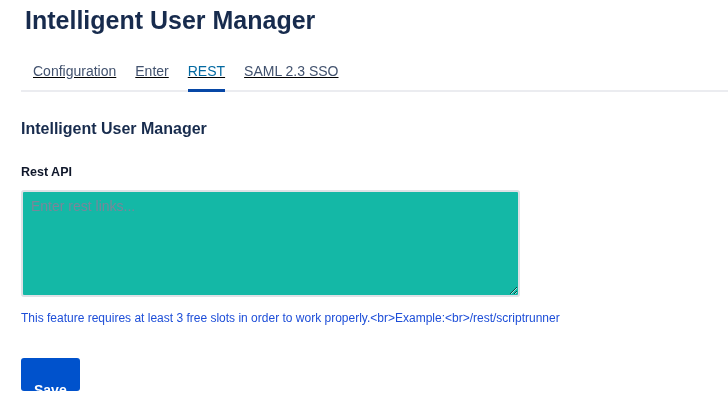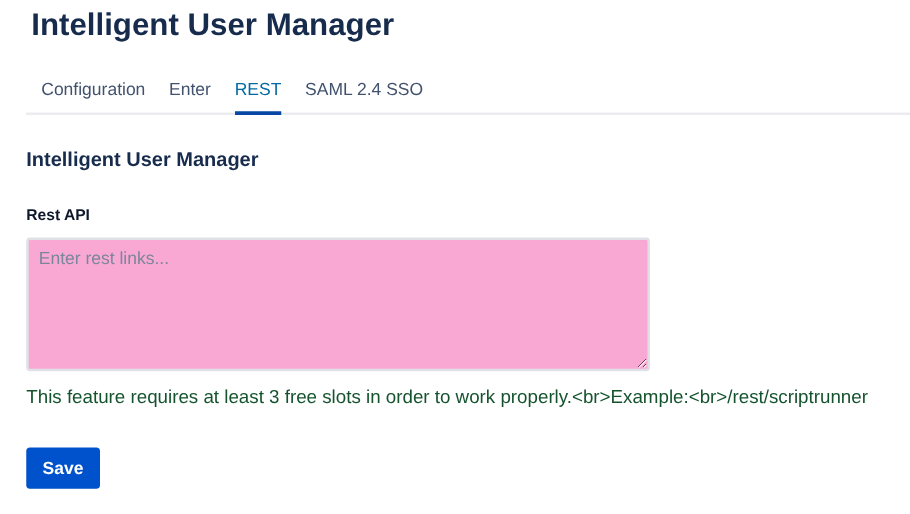--- a/index.html
+++ b/index.html
@@ -20,20 +20,21 @@
     line-height: 32px;
     font-weight: 700;
     color: #172B4D;
     letter-spacing: 0;
   }
   .tab-bar {
     display: flex;
     align-items: flex-end;
     margin-top: 27px;
     border-bottom: 2px solid #EBECF0;
+    text-decoration: underline;
   }
   .tab {
     font-size: 14px;
     line-height: 16px;
     color: #42526E;
     padding-bottom: 11px;
     margin-right: 19px;
     position: relative;
     cursor: pointer;
     text-decoration: none;
@@ -61,44 +62,44 @@
     font-size: 12.5px;
     line-height: 15px;
     font-weight: 600;
     color: #0f172a;
   }
   .rest-textarea {
     display: block;
     margin-top: 10px;
     width: 499px;
     height: 107px;
-    background: #f9a8d4;
+    background: #14b8a6;
     border: 2px solid #DFE1E6;
     border-radius: 3px;
     padding: 6px 8px;
     font-family: "Liberation Sans", sans-serif;
     font-size: 14px;
     color: #172B4D;
     resize: both;
     outline: none;
   }
   .rest-textarea::placeholder { color: #7A869A; opacity: 1; }
   .help-text {
     margin-top: 14px;
     width: 510px;
-    font-size: 15px;
+    font-size: 12px;
     line-height: 14px;
-    color: #14532d;
+    color: #1d4ed8;
     white-space: nowrap;
   }
   .save-button {
     display: inline-block;
     margin-top: 33px;
     height: 33px;
-    padding: 0 13px;
+    padding: 16px 13px;
     background: #0052CC;
     border: none;
     border-radius: 3px;
     color: #FFFFFF;
     font-family: "Liberation Sans", sans-serif;
     font-size: 14px;
     font-weight: 700;
     line-height: 33px;
     cursor: pointer;
   }
@@ -107,21 +108,21 @@
 <body>
 
 <div class="page">
 
   <h1 class="page-title">Intelligent User Manager</h1>
 
   <nav class="tab-bar">
     <a class="tab">Configuration</a>
     <a class="tab">Enter</a>
     <a class="tab active">REST</a>
-    <a class="tab">SAML 2.4 SSO</a>
+    <a class="tab">SAML 2.3 SSO</a>
   </nav>
 
   <h2 class="section-heading">Intelligent User Manager</h2>
 
   <label class="field-label">Rest API</label>
 
   <textarea class="rest-textarea" placeholder="Enter rest links..." style=""></textarea>
 
   <div class="help-text">This feature requires at least 3 free slots in order to work properly.&lt;br&gt;Example:&lt;br&gt;/rest/scriptrunner</div>
 

